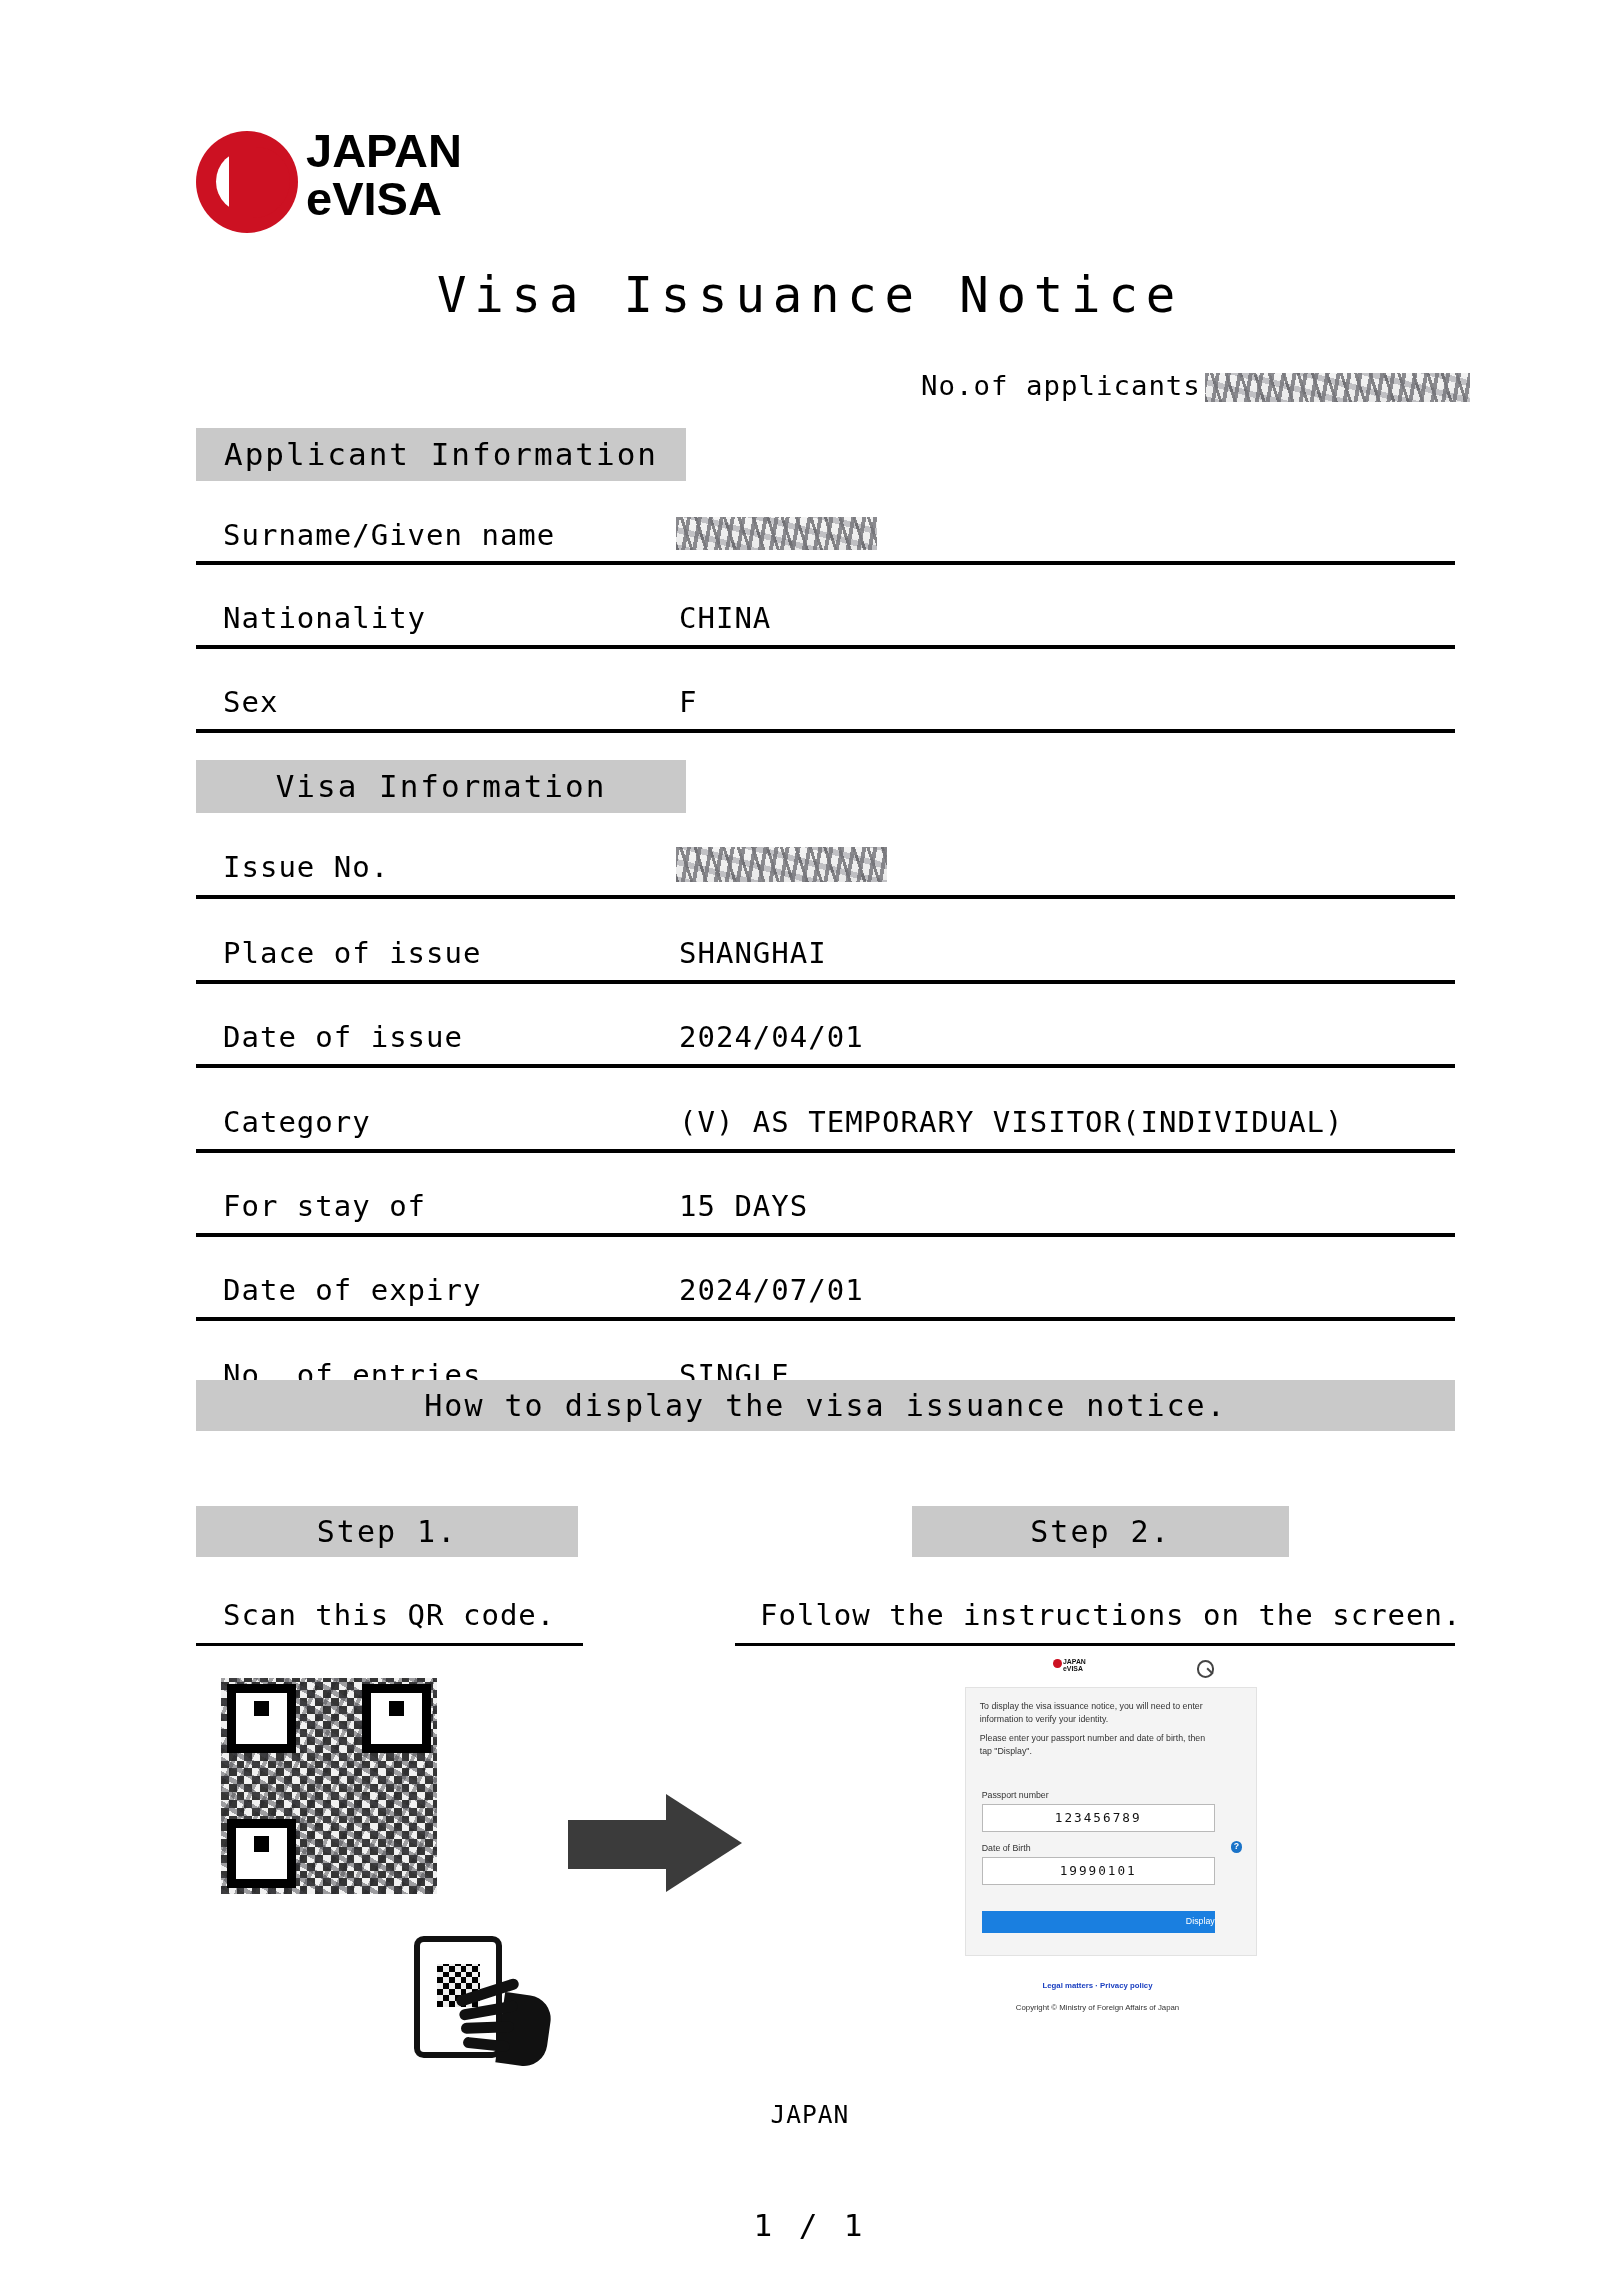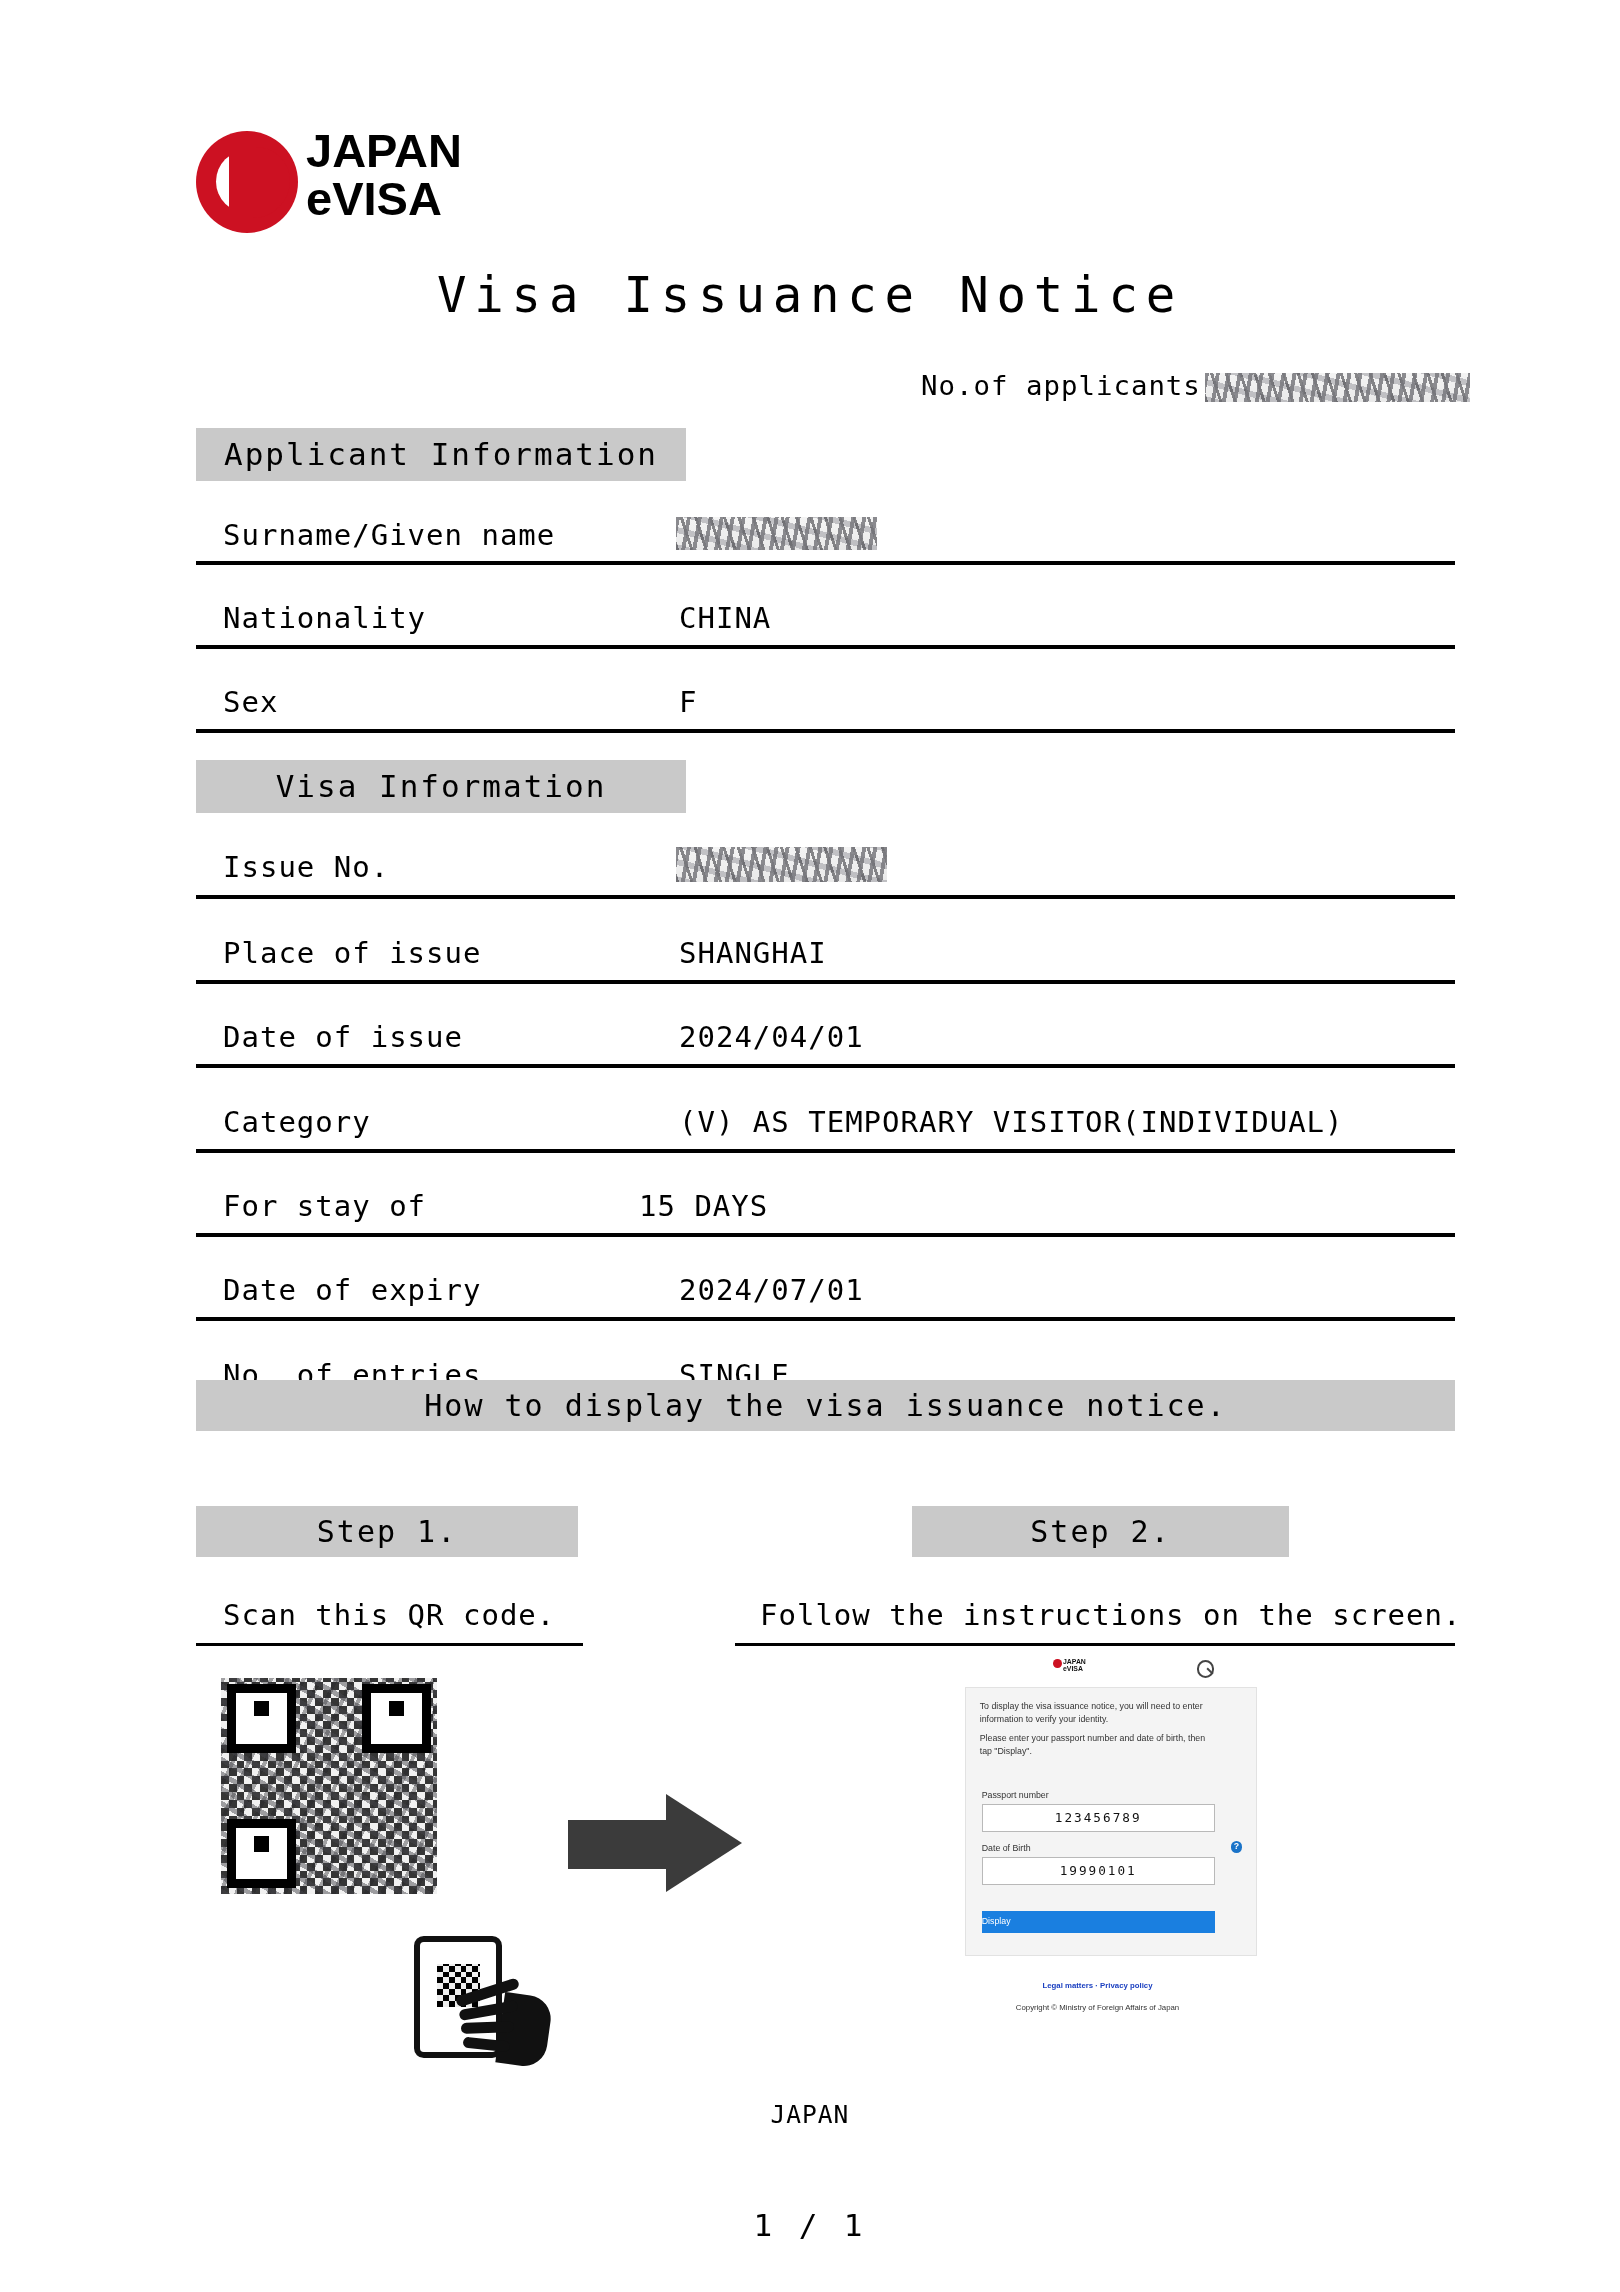--- a/index.html
+++ b/index.html
@@ -362,21 +362,21 @@
   }
   .mock-btn {
     position: absolute;
     left: 15.7px;
     top: 223px;
     width: 233px;
     height: 21.6px;
     background: #1a7fe0;
     color: #fff;
     font-size: 8.8px;
-    text-align: left;
+    text-align: right;
     line-height: 21.6px;
   }
   .mock-links {
     position: absolute;
     left: 0; top: 323px;
     width: 265px;
     text-align: center;
     font-size: 7.8px;
     color: #1a3fc0;
     font-weight: bold;
@@ -461,21 +461,21 @@
 
   <div class="field-label" style="left:223px; top:1020px;">Date of issue</div>
   <div class="field-value" style="left:679px; top:1020px;">2024/04/01</div>
   <div class="rule" style="top:1064px;"></div>
 
   <div class="field-label" style="left:223px; top:1105px;">Category</div>
   <div class="field-value" style="left:679px; top:1105px;">(V) AS TEMPORARY VISITOR(INDIVIDUAL)</div>
   <div class="rule" style="top:1149px;"></div>
 
   <div class="field-label" style="left:223px; top:1189px;">For stay of</div>
-  <div class="field-value" style="left:639px; top:1189px;">15 DAYS</div>
+  <div class="field-value" style="left:679px; top:1189px;">15 DAYS</div>
   <div class="rule" style="top:1233px;"></div>
 
   <div class="field-label" style="left:223px; top:1273px;">Date of expiry</div>
   <div class="field-value" style="left:679px; top:1273px;">2024/07/01</div>
   <div class="rule" style="top:1317px;"></div>
 
   <div class="field-label" style="left:223px; top:1358px;">No. of entries</div>
   <div class="field-value" style="left:679px; top:1358px;">SINGLE</div>
   <div class="rule" style="top:1402px;"></div>
 

